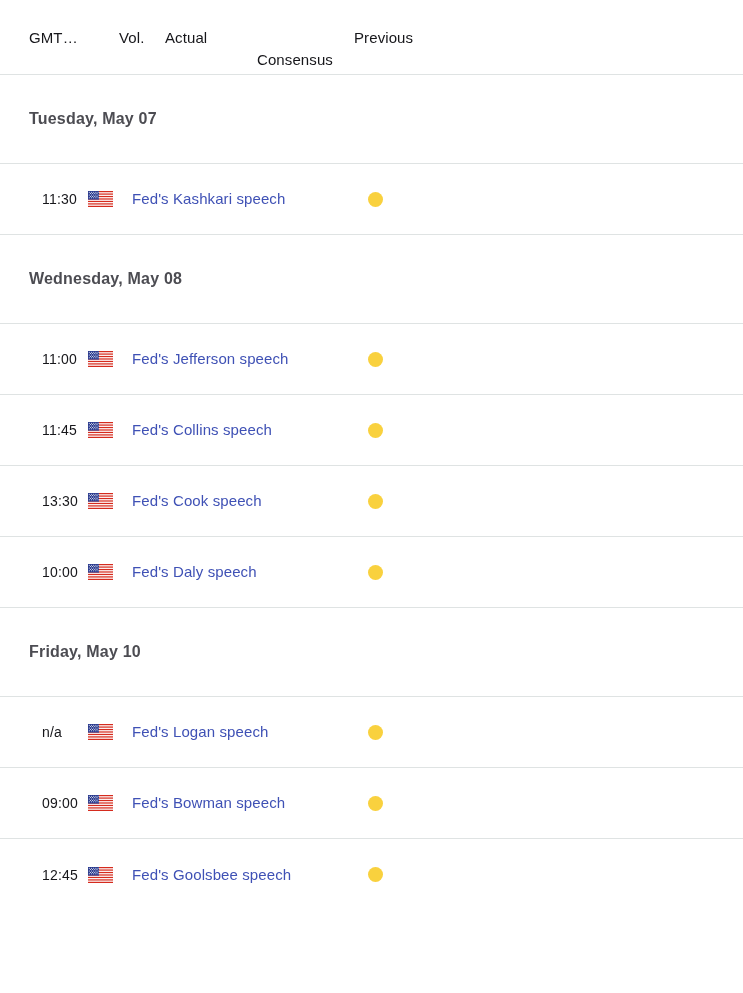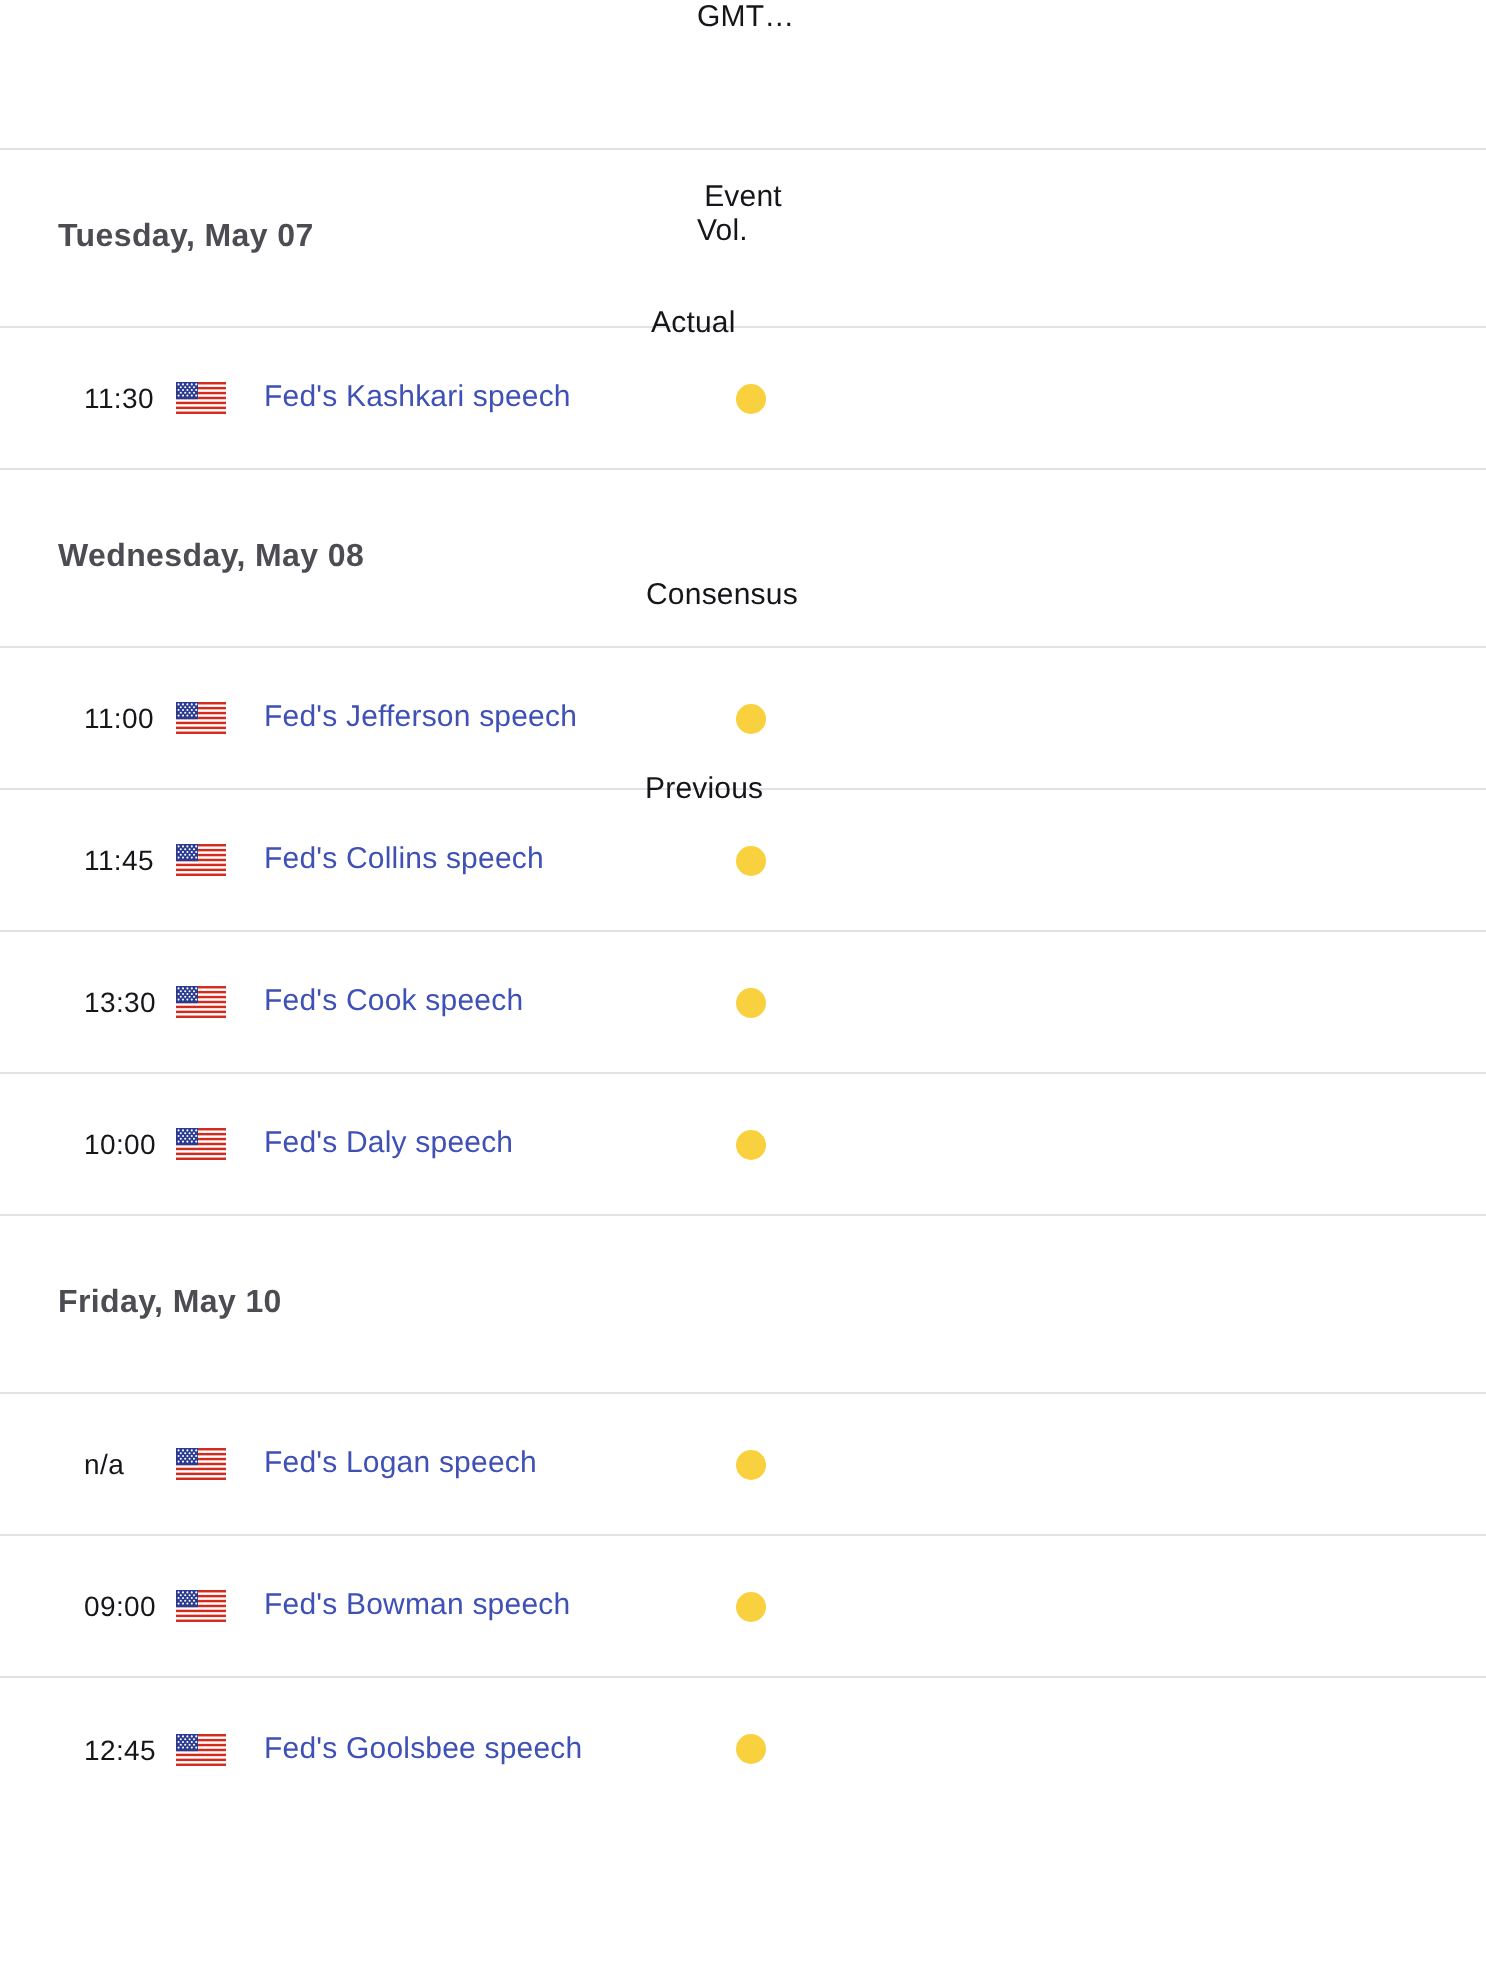--- a/index.html
+++ b/index.html
@@ -27,21 +27,20 @@
   .cell-consensus { width: 97px;  flex: 0 0 97px; margin-top: 44px;  }
   .cell-previous  { width: 98px;  flex: 0 0 98px;  }
 
   
   .header-row {
     display: flex;
     align-items: center;
     height: 75px;
     padding: 0 29px 0 29px;
     border-bottom: 1px solid #dfe3e3;
-    flex-direction: column;
   }
   .header-row .hcell {
     font-size: 15px;
     color: #16161a;
     letter-spacing: .1px;
     white-space: nowrap;
   }
 
   
   .date-row {
@@ -97,21 +96,20 @@
   .val { font-size: 14px; color: #16161a; }
 </style>
 </head>
 <body>
 
 <div class="calendar">
 
   <div class="header-row">
     <div class="hcell cell-time">GMT…</div>
     <div class="hcell cell-flag"></div>
-    <div class="hcell cell-event">Event</div>
     <div class="hcell cell-vol">Vol.</div>
     <div class="hcell cell-actual">Actual</div>
     <div class="hcell cell-consensus">Consensus</div>
     <div class="hcell cell-previous">Previous</div>
   </div>
 
   <div id="calendar-body">
       <div class="date-row">
         <div class="date-label">Tuesday, May 07</div>
       </div>

